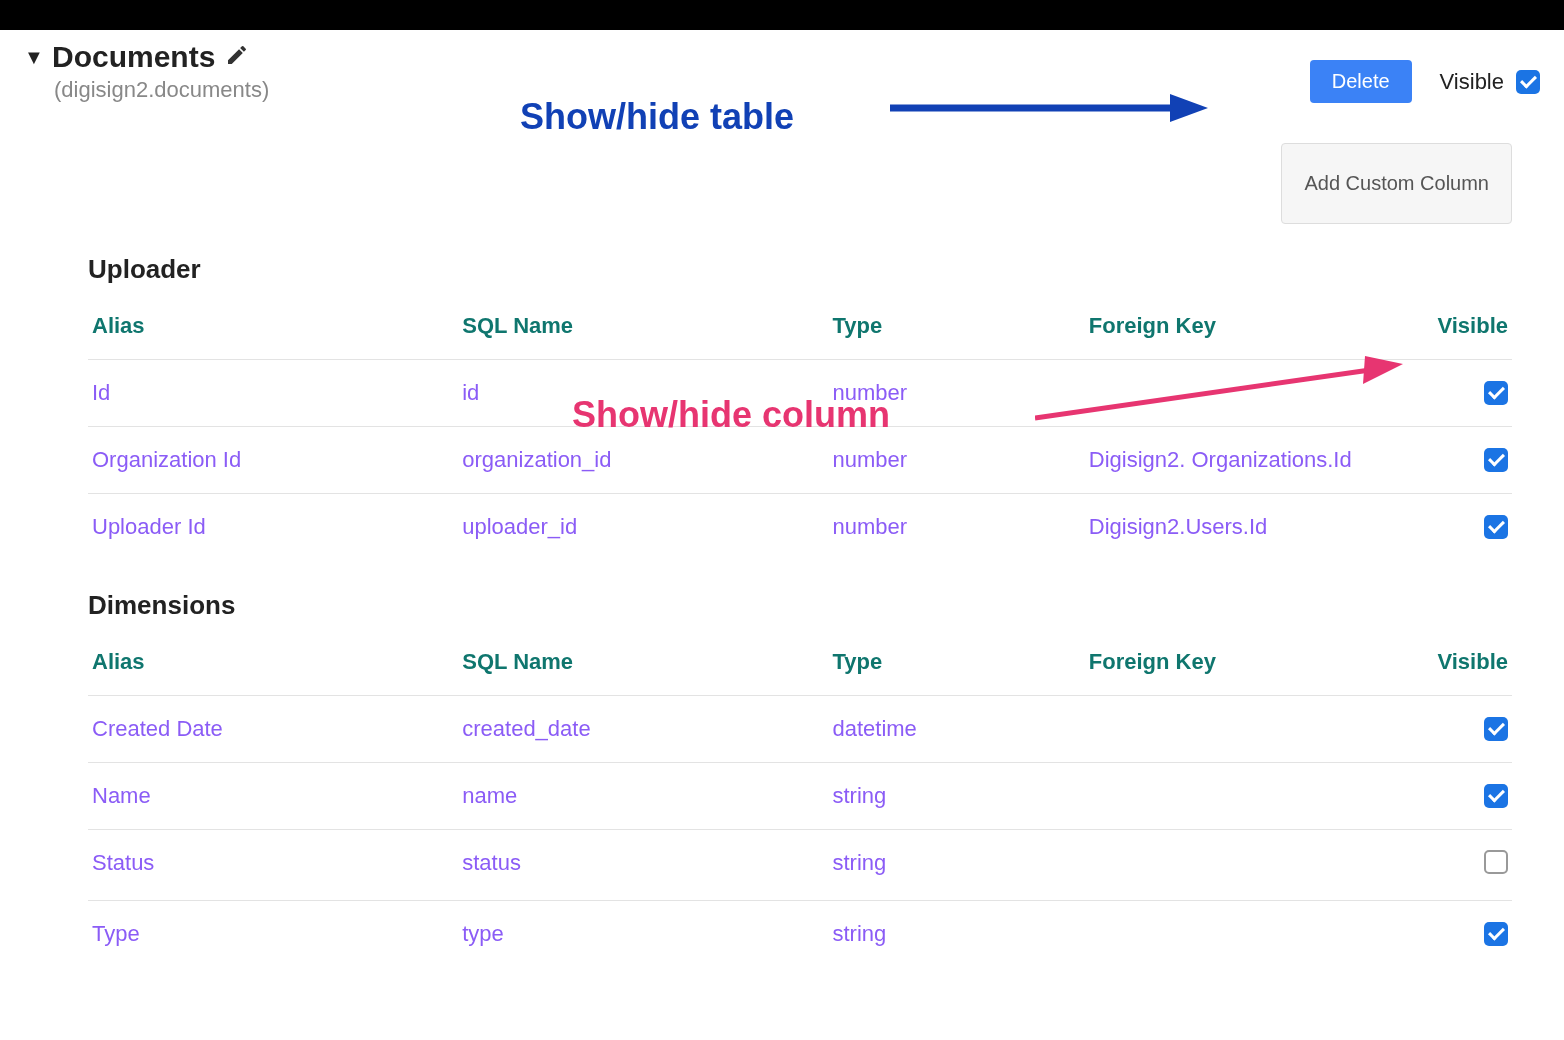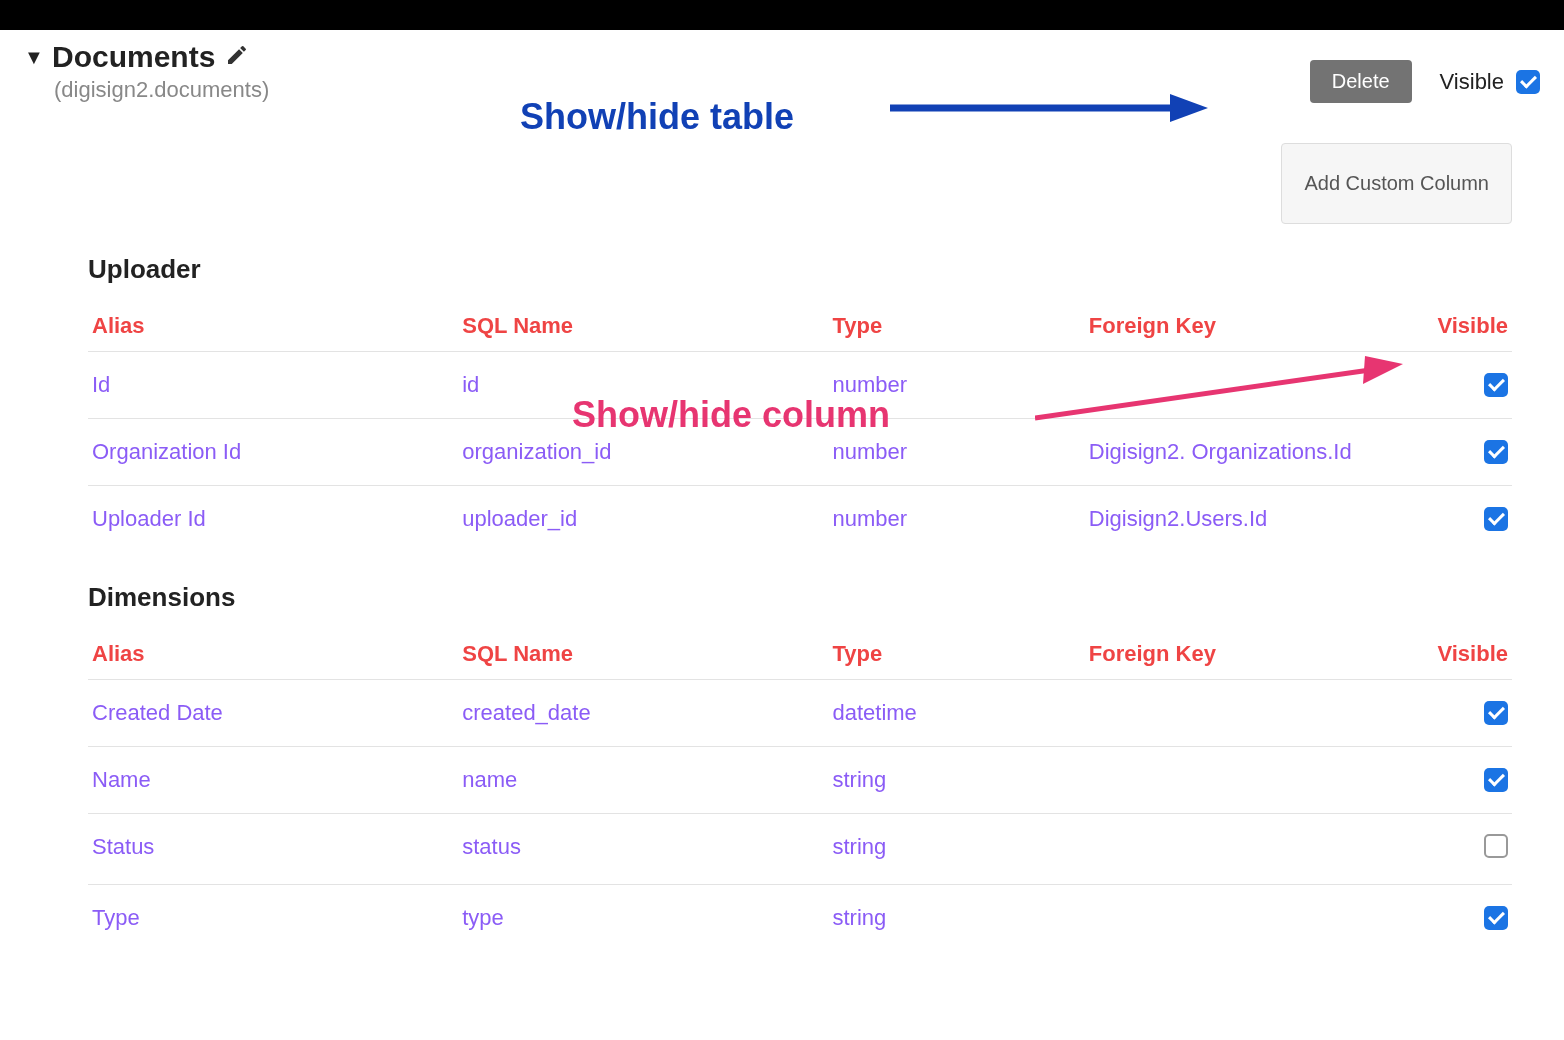--- a/index.html
+++ b/index.html
@@ -54,21 +54,21 @@
     margin-left: 30px;
     margin-top: 3px;
   }
   .header-right {
     display: flex;
     align-items: center;
     gap: 28px;
     padding-top: 20px;
   }
   .delete-btn {
-    background: #737373;
+    background: #3b82f6;
     color: #fff;
     border: none;
     font-size: 20px;
     padding: 10px 22px;
     border-radius: 4px;
     cursor: pointer;
   }
   .visible-toggle-wrap {
     display: flex;
     align-items: center;
@@ -136,22 +136,22 @@
   }
   table.cols col.c-alias { width: 26%; }
   table.cols col.c-sql   { width: 26%; }
   table.cols col.c-type  { width: 18%; }
   table.cols col.c-fk    { width: 22%; }
   table.cols col.c-vis   { width: 8%; }
   table.cols th {
     text-align: left;
     font-size: 22px;
     font-weight: 700;
-    color: #ef4444;
-    padding: 10px 4px 12px 4px;
+    color: #0f766e;
+    padding: 10px 4px 20px 4px;
     border-bottom: 1px solid #e3e3e3;
   }
   table.cols th.vis-head {
     text-align: right;
   }
   table.cols td {
     font-size: 22px;
     color: #8b5cf6;
     padding: 20px 4px;
     border-bottom: 1px solid #e3e3e3;

